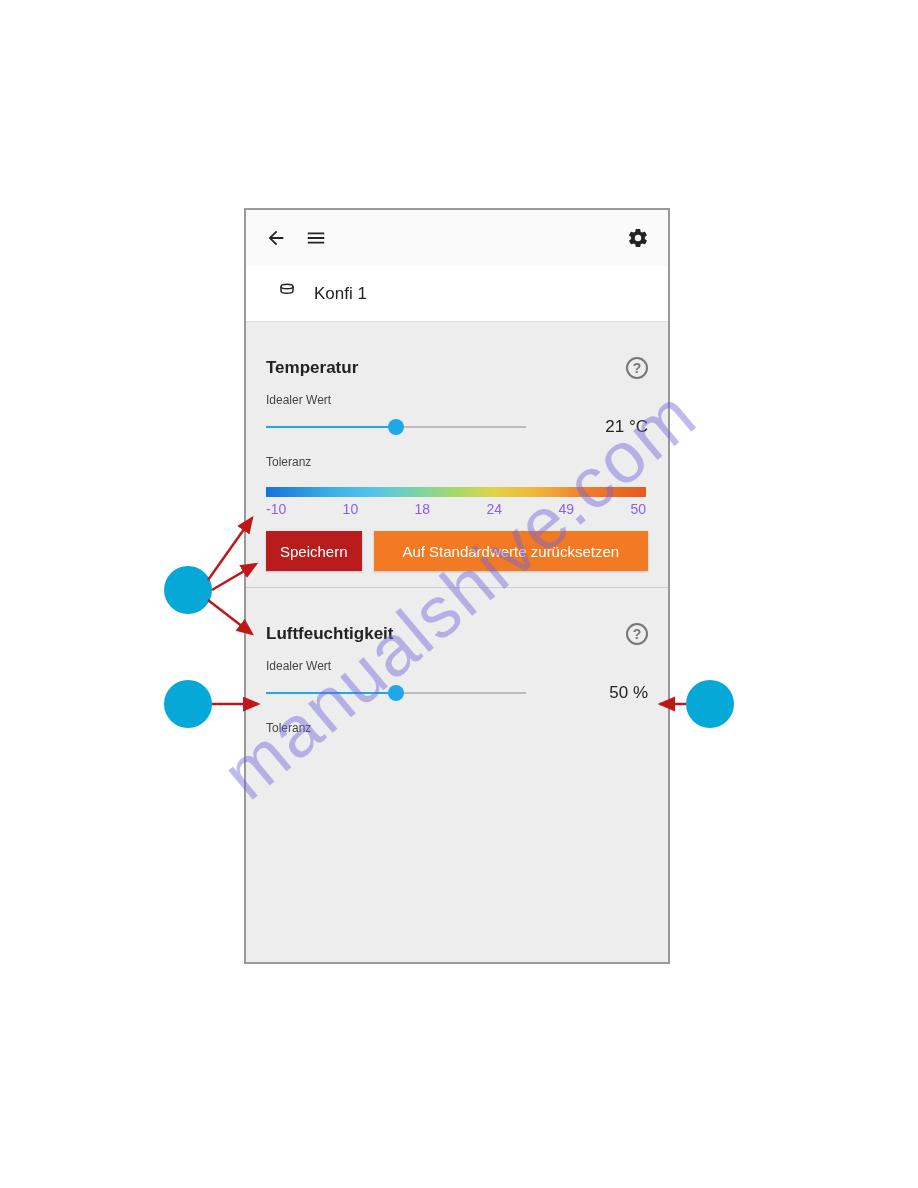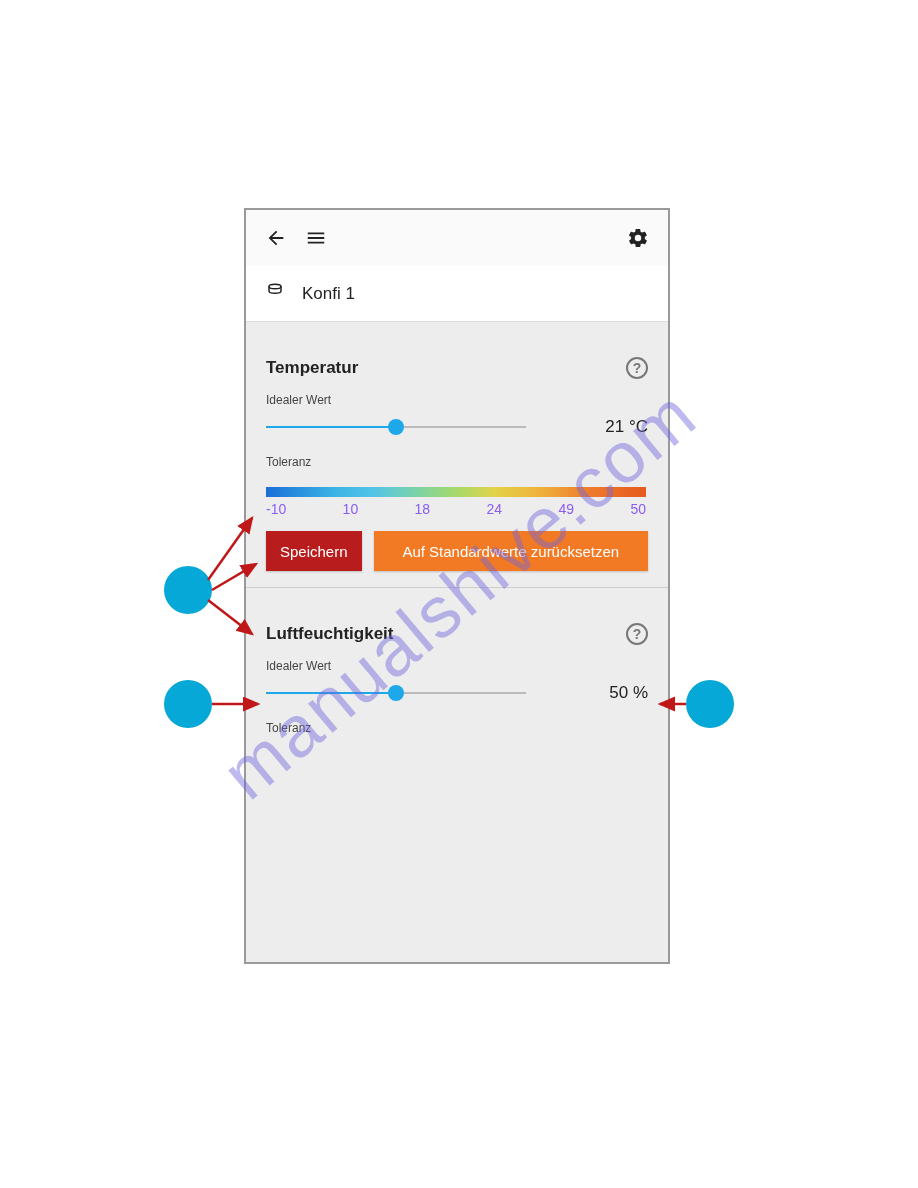--- a/index.html
+++ b/index.html
@@ -45,21 +45,21 @@
     display: flex; align-items: center; justify-content: center;
     cursor: pointer;
   }
   .icon-btn svg { width: 22px; height: 22px; fill: #222; }
   .menu-btn { margin-left: 8px; }
   .title-row {
     background: #fff;
     height: 56px;
     display: flex;
     align-items: center;
-    padding-left: 20px;
+    padding-left: 32px;
     font-size: 17px;
     color: #222;
     border-bottom: 1px solid #ddd;
   }
   .title-row .db-icon {
     margin-right: 18px;
   }
   .section {
     padding: 35px 20px 16px 20px;
     border-bottom: 1px solid #ccc;

